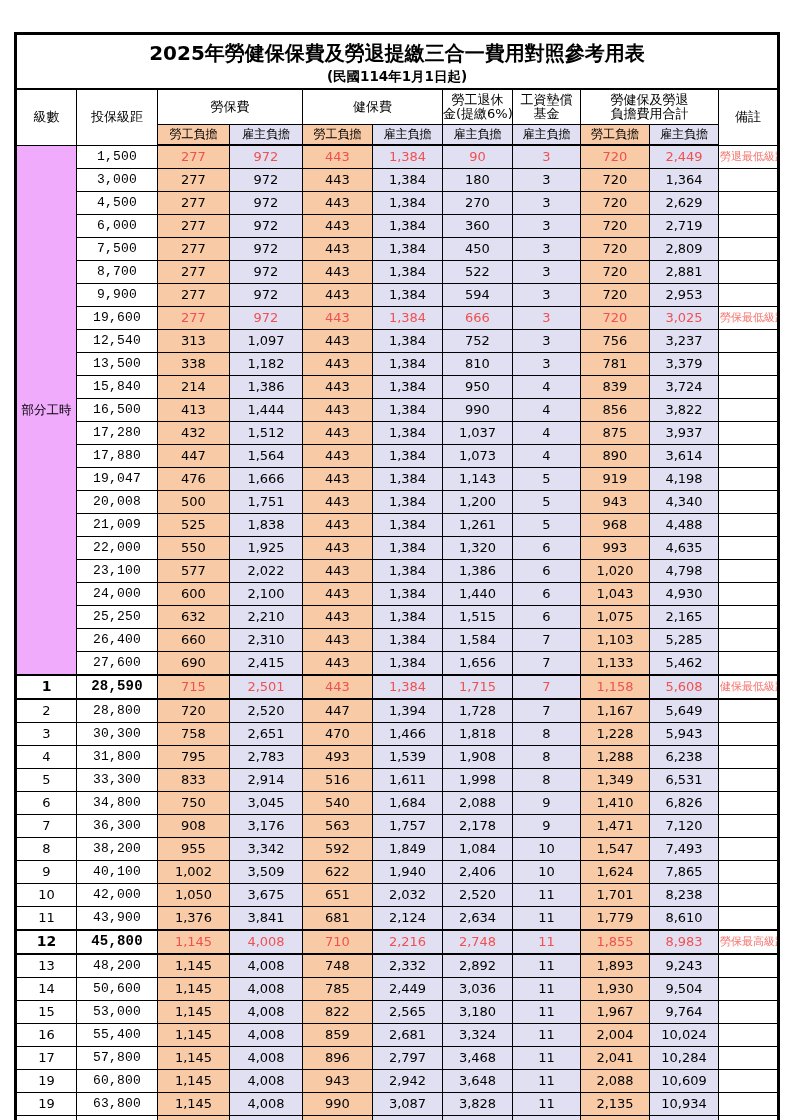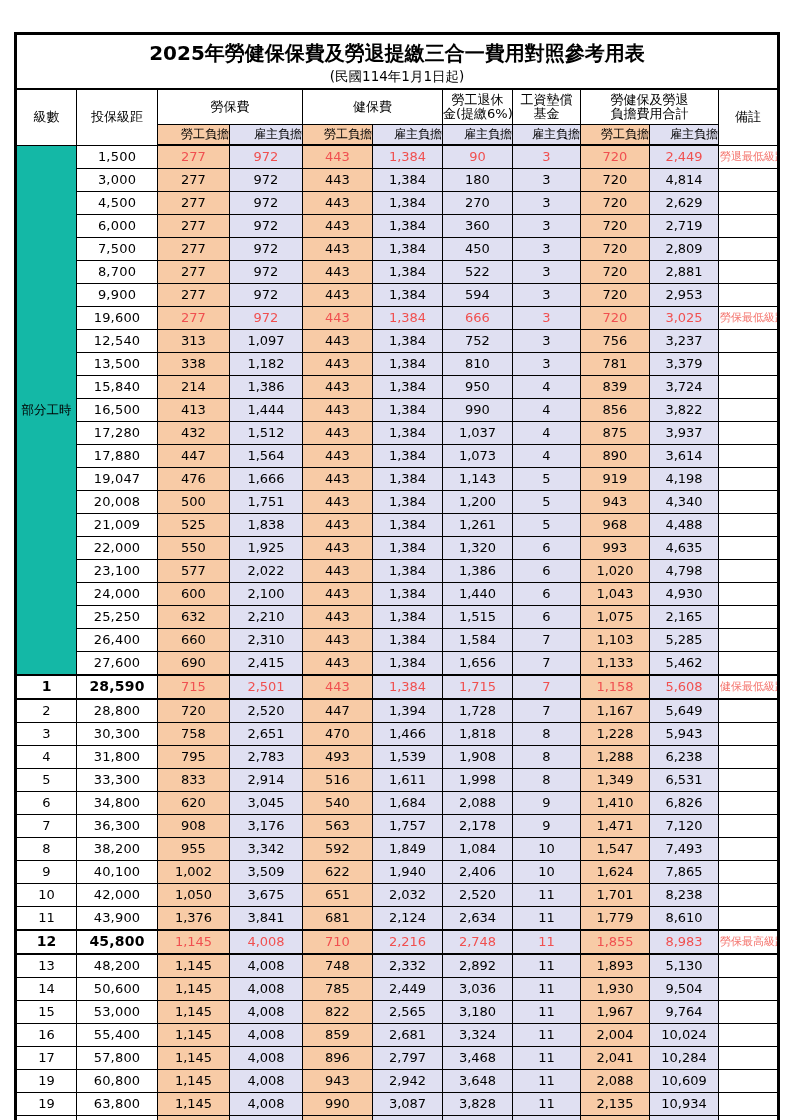--- a/index.html
+++ b/index.html
@@ -13,31 +13,31 @@
     border-collapse:collapse; table-layout:fixed;
     width:763px; border:3px solid #000;
   }
   td {
     border:1.6px solid #000; padding:0; text-align:center;
     vertical-align:middle; white-space:nowrap; overflow:hidden;
     font-size:13px; height:22px; line-height:1.1;
   }
   .title-cell { height:53px; border-bottom:2.5px solid #000; }
   .title    { font-size:20px; font-weight:bold; line-height:1.45; }
-  .subtitle { font-size:13.5px; font-weight:normal; line-height:1.2; }
+  .subtitle { font-size:13.5px; font-weight:bold; line-height:1.2; }
   .grp  { height:34px; font-size:13px; }
-  .sub  { height:19px; font-size:12px; border-bottom:2.2px solid #000;text-align:right; }
+  .sub  { height:19px; font-size:12px; border-bottom:2.2px solid #000; }
   .emp  { background:#F8CBA6; }   
   .er   { background:#E0E0F2; }   
   .red  { color:#F05050; }
   .note { font-size:11px; color:#F4726B; padding:0 1px;margin-top:16px; }
-  .parttime { font-size:12.5px; background:#14b8a6; }
+  .parttime { font-size:12.5px; background:#f0abfc; }
   tr.hl td { border-top-width:2.8px; border-bottom-width:2.8px; }
   tr.boldrow td.lv, tr.boldrow td.br { font-weight:bold; font-size:14px; }
-  td.br { letter-spacing:0.2px; }
+  td.br { letter-spacing:0.2px;font-family:Liberation Mono, monospace; }
 </style>
 </head>
 <body>
 
 <div class="page">
   <table>
     <colgroup>
       <col style="width:61px">
         <col style="width:81px">
       <col style="width:72px">
@@ -103,21 +103,21 @@
         </tr>
         <tr>
           <td class="br">3,000</td>
           <td class="emp">277</td>
           <td class="er">972</td>
           <td class="emp">443</td>
           <td class="er">1,384</td>
           <td class="er">180</td>
           <td class="er">3</td>
           <td class="emp">720</td>
-          <td class="er">4,814</td>
+          <td class="er">1,364</td>
           <td class="note"></td>
         </tr>
         <tr>
           <td class="br">4,500</td>
           <td class="emp">277</td>
           <td class="er">972</td>
           <td class="emp">443</td>
           <td class="er">1,384</td>
           <td class="er">270</td>
           <td class="er">3</td>
@@ -426,21 +426,21 @@
           <td class="er">1,611</td>
           <td class="er">1,998</td>
           <td class="er">8</td>
           <td class="emp">1,349</td>
           <td class="er">6,531</td>
           <td class="note"></td>
         </tr>
         <tr>
           <td class="lv">6</td>
           <td class="br">34,800</td>
-          <td class="emp">620</td>
+          <td class="emp">750</td>
           <td class="er">3,045</td>
           <td class="emp">540</td>
           <td class="er">1,684</td>
           <td class="er">2,088</td>
           <td class="er">9</td>
           <td class="emp">1,410</td>
           <td class="er">6,826</td>
           <td class="note"></td>
         </tr>
         <tr>
@@ -524,21 +524,21 @@
         <tr>
           <td class="lv">13</td>
           <td class="br">48,200</td>
           <td class="emp">1,145</td>
           <td class="er">4,008</td>
           <td class="emp">748</td>
           <td class="er">2,332</td>
           <td class="er">2,892</td>
           <td class="er">11</td>
           <td class="emp">1,893</td>
-          <td class="er">5,130</td>
+          <td class="er">9,243</td>
           <td class="note"></td>
         </tr>
         <tr>
           <td class="lv">14</td>
           <td class="br">50,600</td>
           <td class="emp">1,145</td>
           <td class="er">4,008</td>
           <td class="emp">785</td>
           <td class="er">2,449</td>
           <td class="er">3,036</td>

